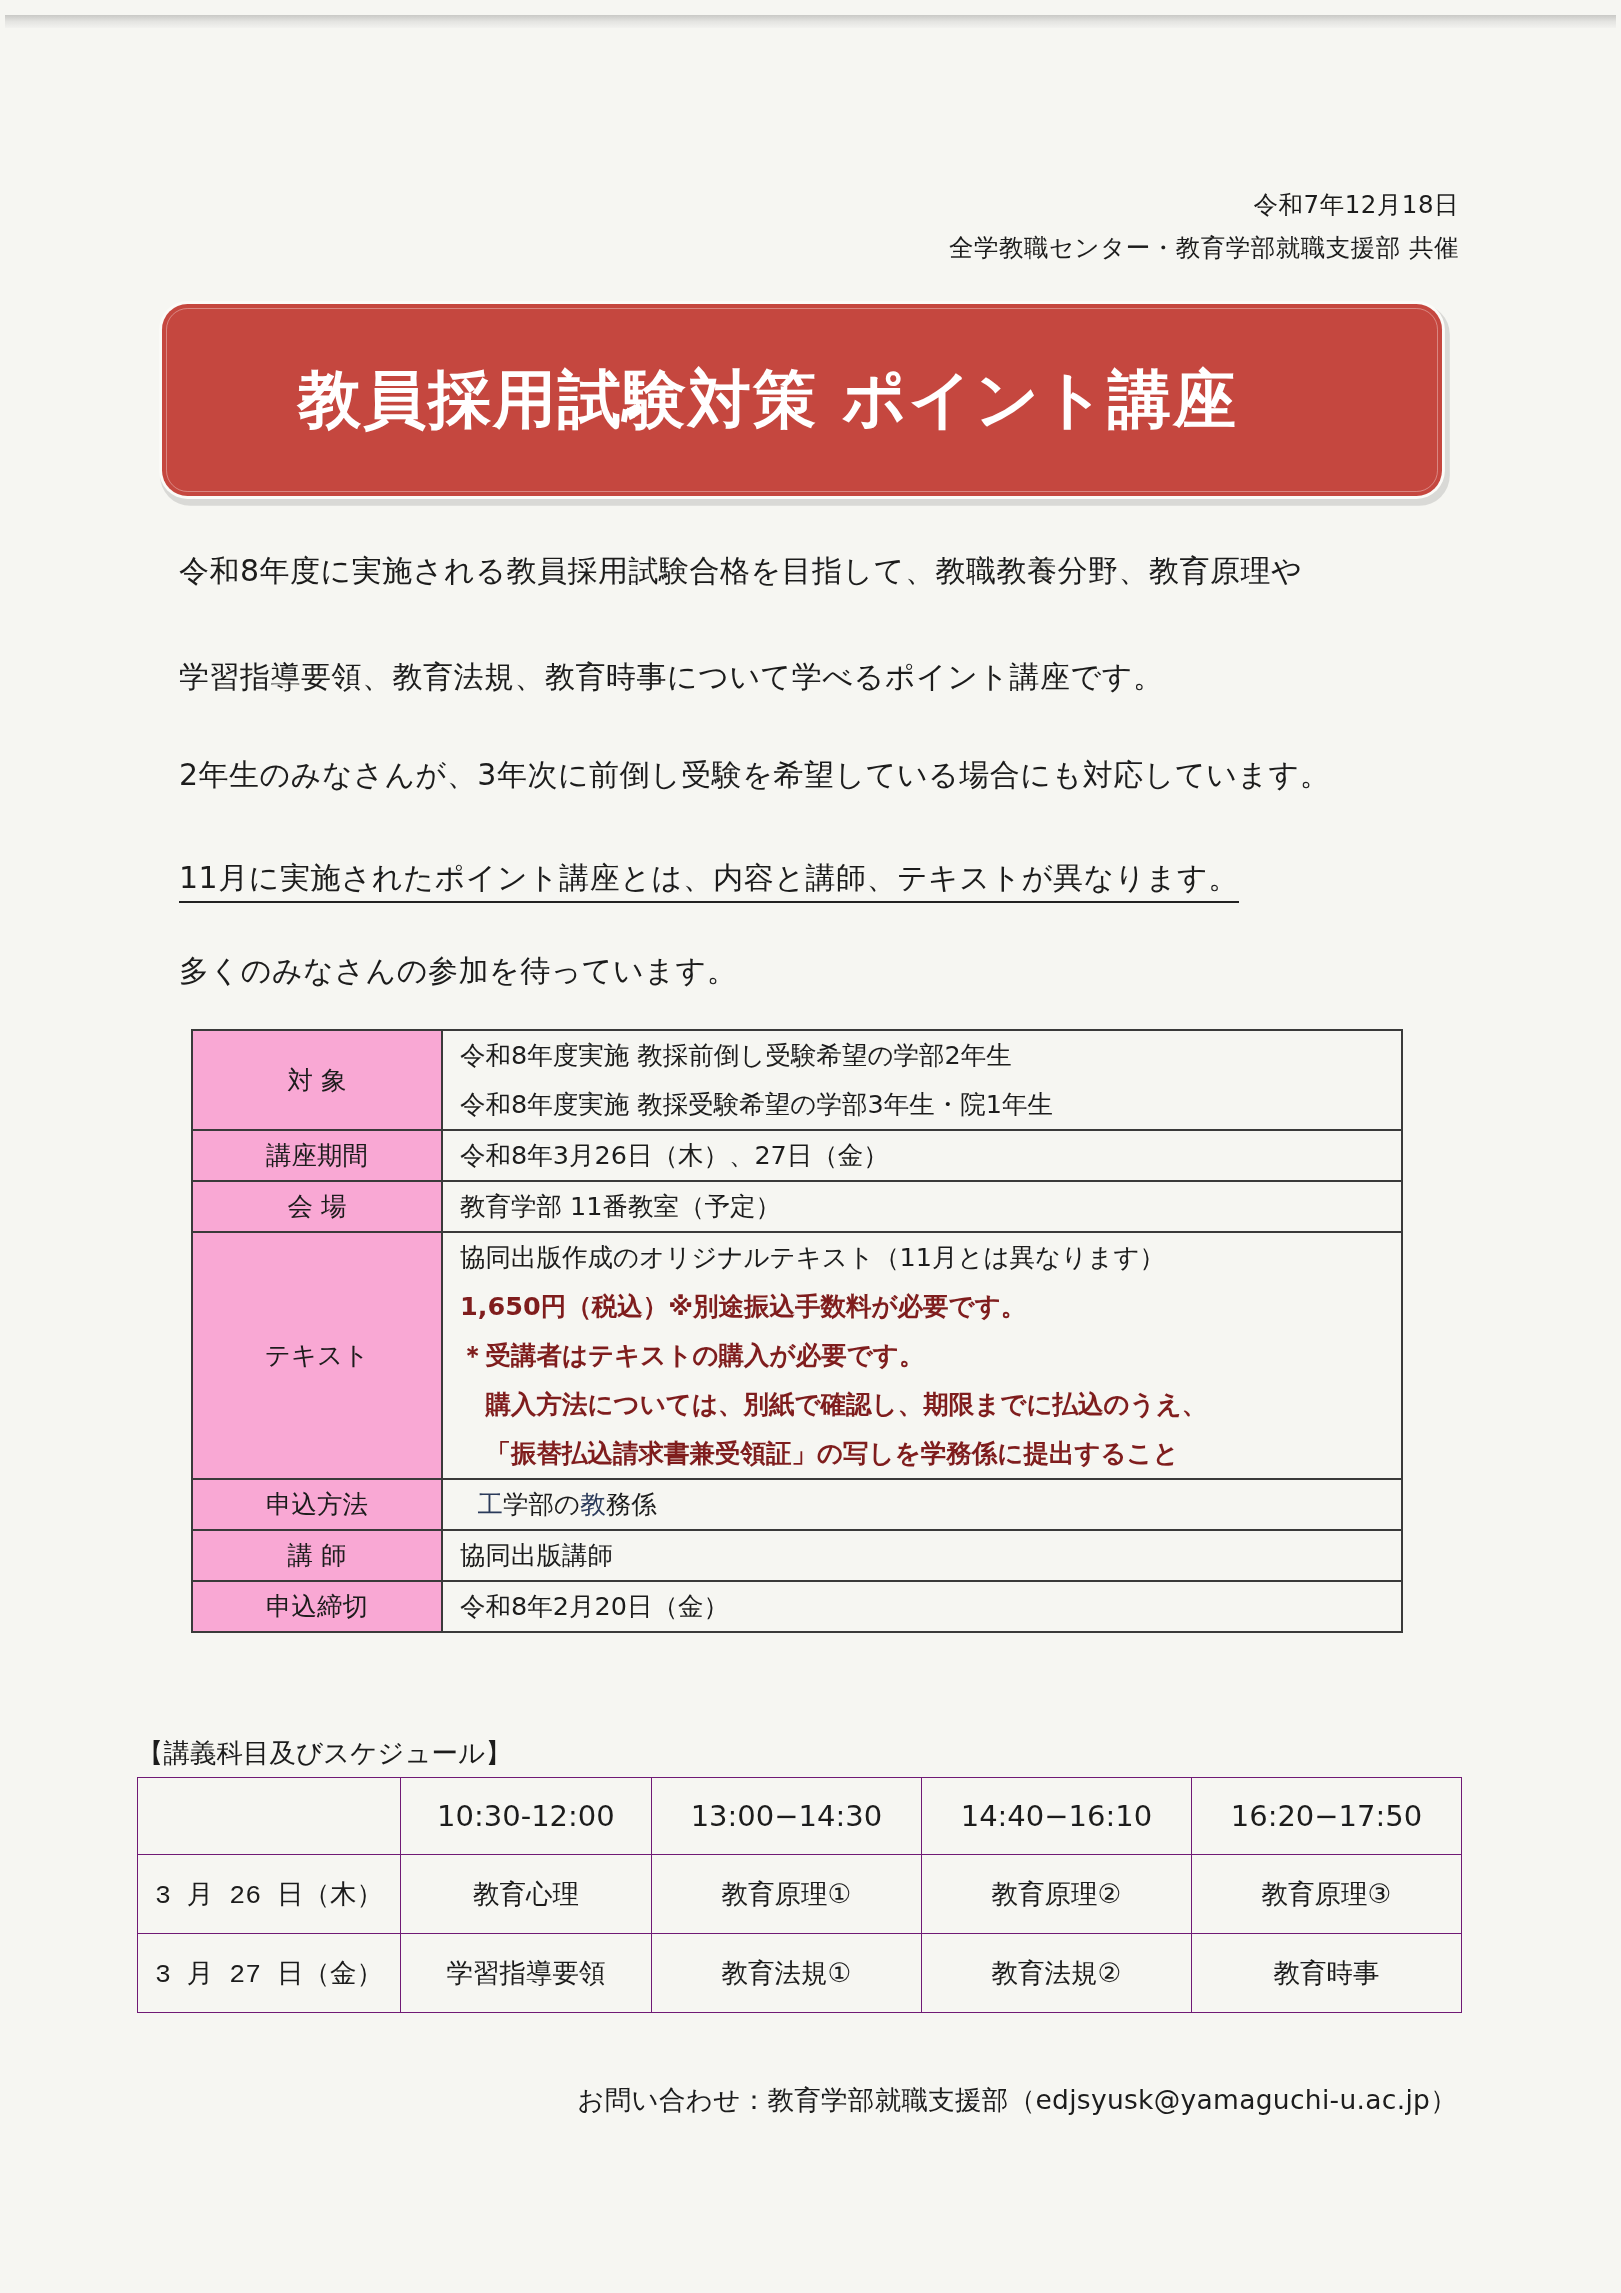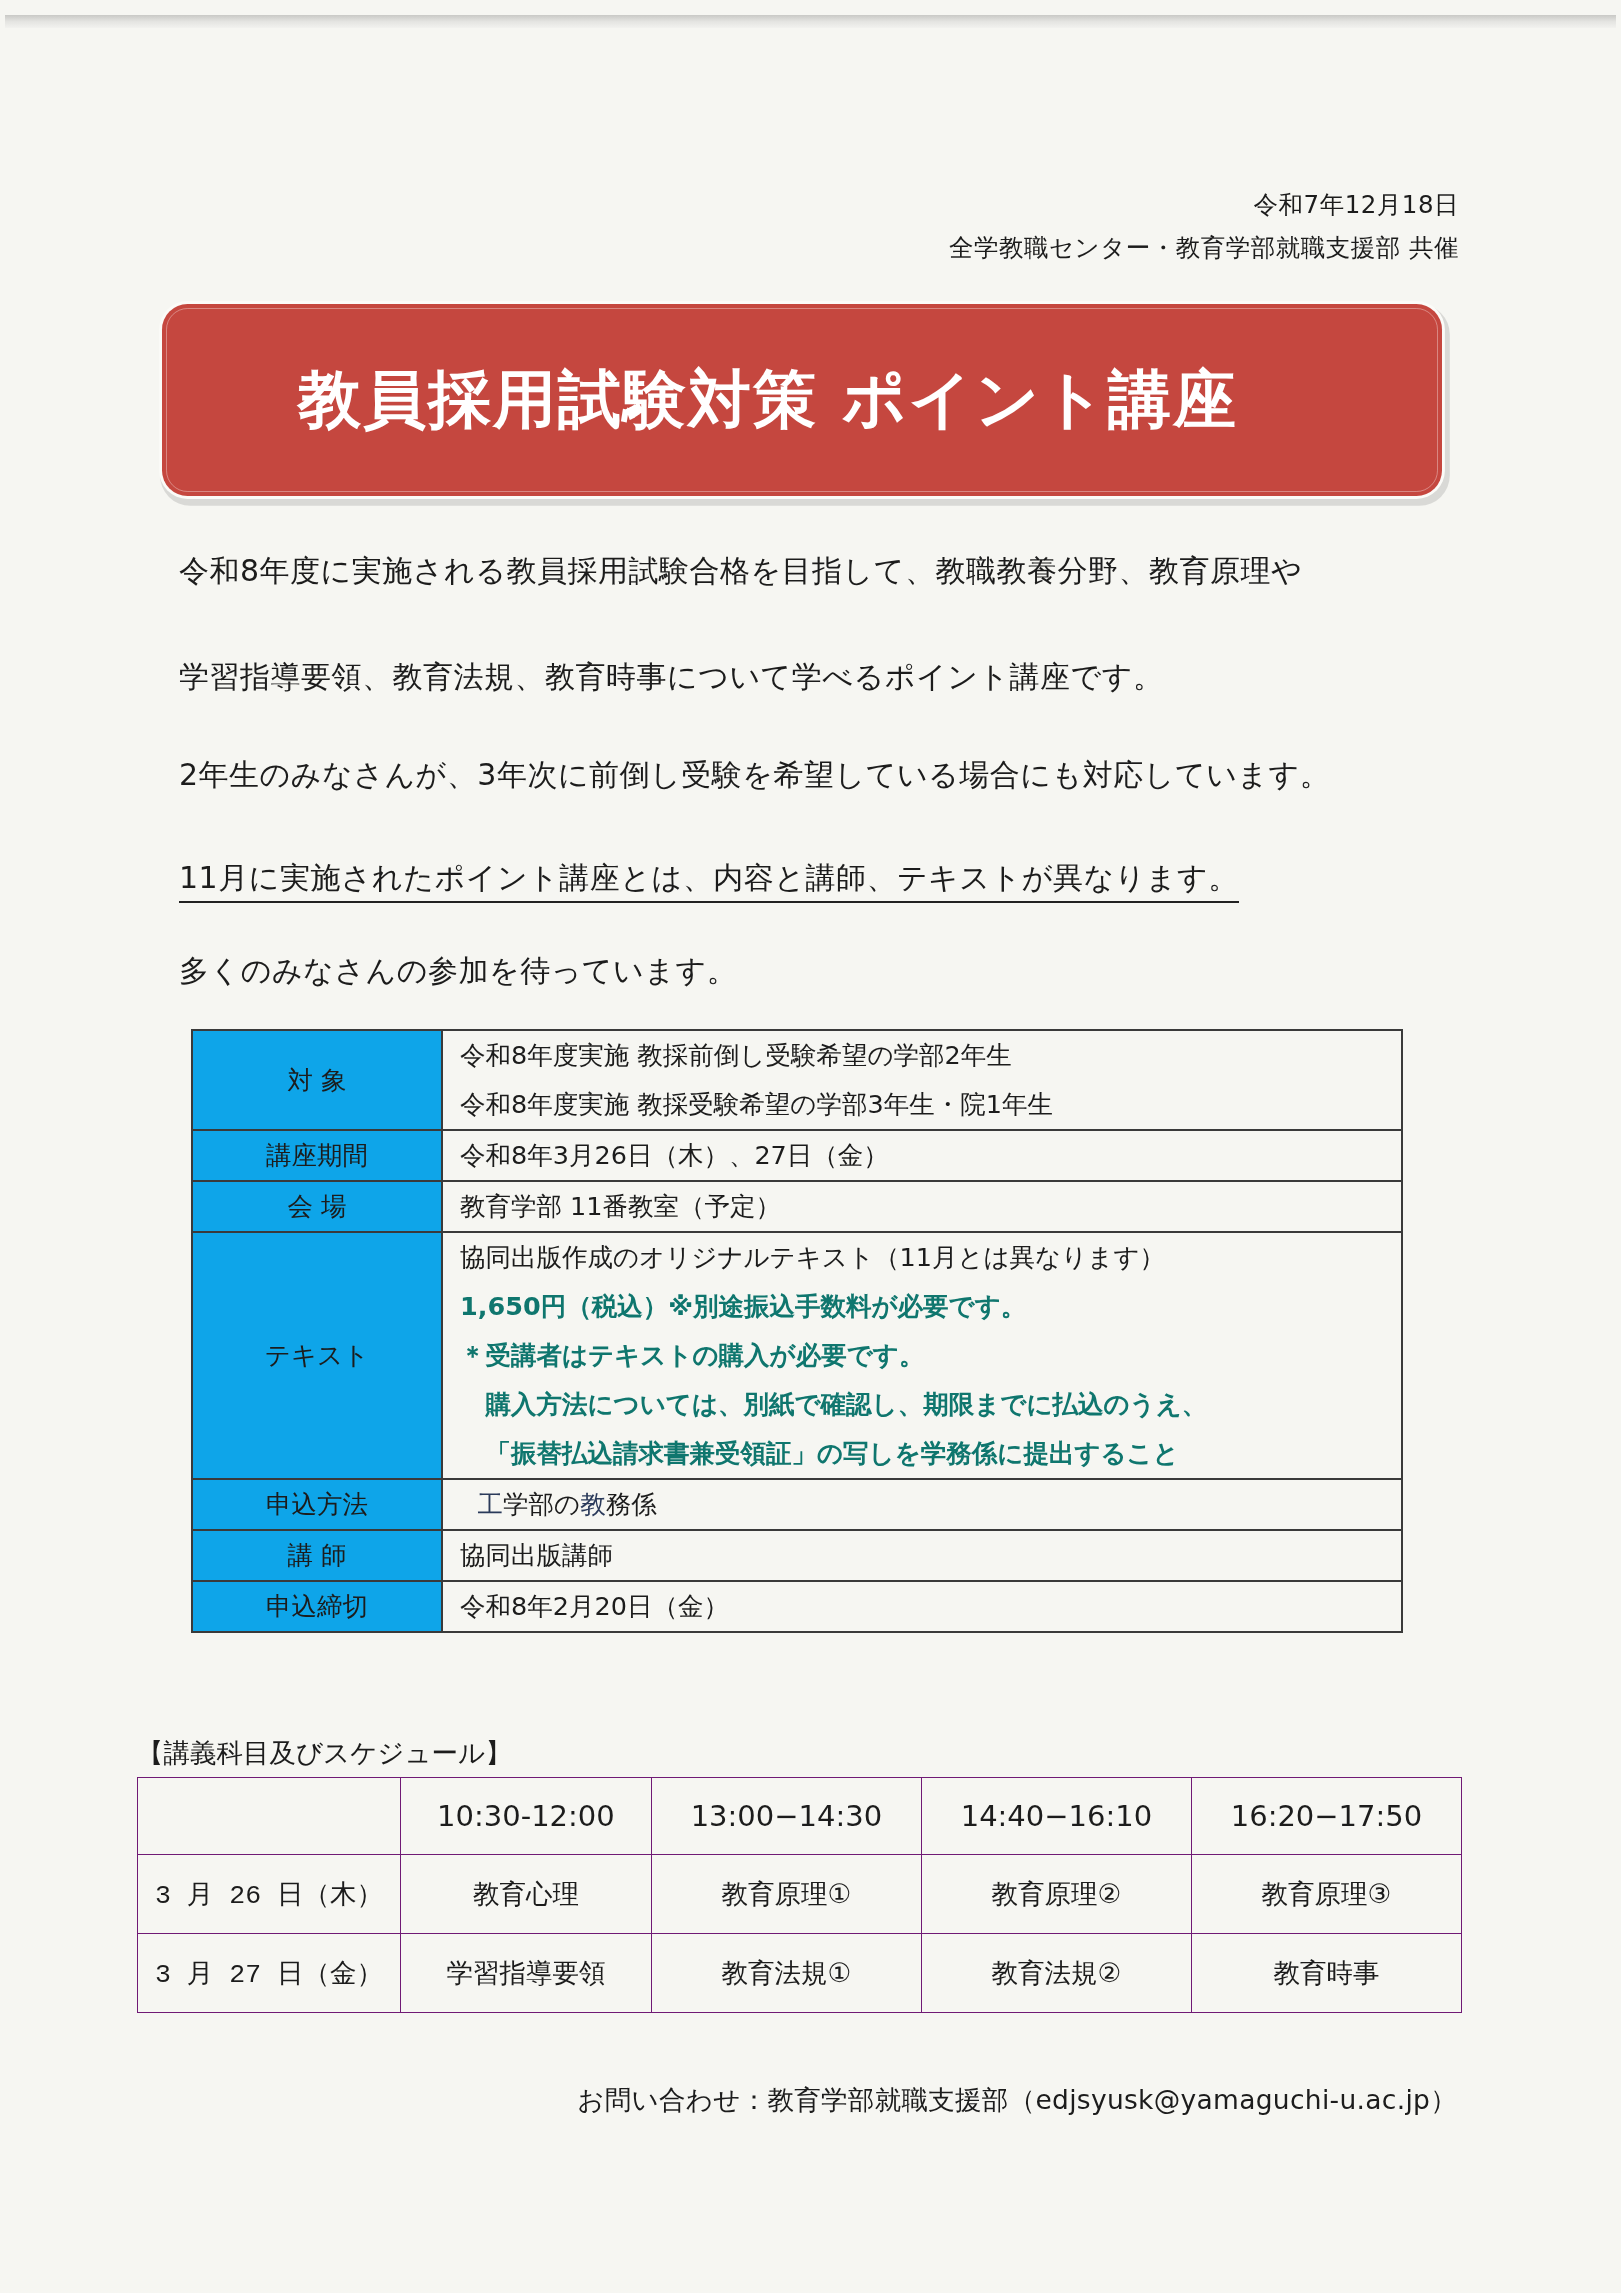--- a/index.html
+++ b/index.html
@@ -39,25 +39,25 @@
     .intro.l1 { top: 551px; }
     .intro.l2 { top: 657px; }
     .intro.l3 { top: 755px; }
     .intro.l4 { top: 858px; padding-bottom: 2px; border-bottom: 2px solid #222; }
     .intro.l5 { top: 951px; }
 
     table { border-collapse: collapse; position: absolute; }
     .info-table { left: 191px; top: 1029px; width: 1212px; }
     .info-table td { border: 2px solid #3a3a3a; font-size: 25.5px; padding: 0 17px; height: 49px; }
     .info-table td.h {
-      width: 248px; text-align: center; background: #0ea5e9; padding: 0;
+      width: 248px; text-align: center; background: #f9a8d4; padding: 0;
       letter-spacing: 0px;
     }
     .info-table td.v { line-height: 49px; }
-    .red { color: #0f766e; font-weight: bold; }
+    .red { color: #7f1d1d; font-weight: bold; }
     .indent { padding-left: 25.5px; display: inline-block; }
     .hand { color: #2a3a5a; font-family: "DejaVu Serif", serif; }
     .spaced { letter-spacing: 17.6px; }
     .spaced2 { letter-spacing: 29px; }
 
     .sched-heading { position: absolute; left: 137px; top: 1735px; font-size: 26.5px; }
     .sched-table { left: 137px; top: 1777px; width: 1325px; }
     .sched-table td { border: 1px solid #701a75; text-align: center; font-size: 26.5px; }
     .sched-table tr.hdr td { height: 74px; font-size: 29px; }
     .sched-table tr.day td { height: 76px; }

